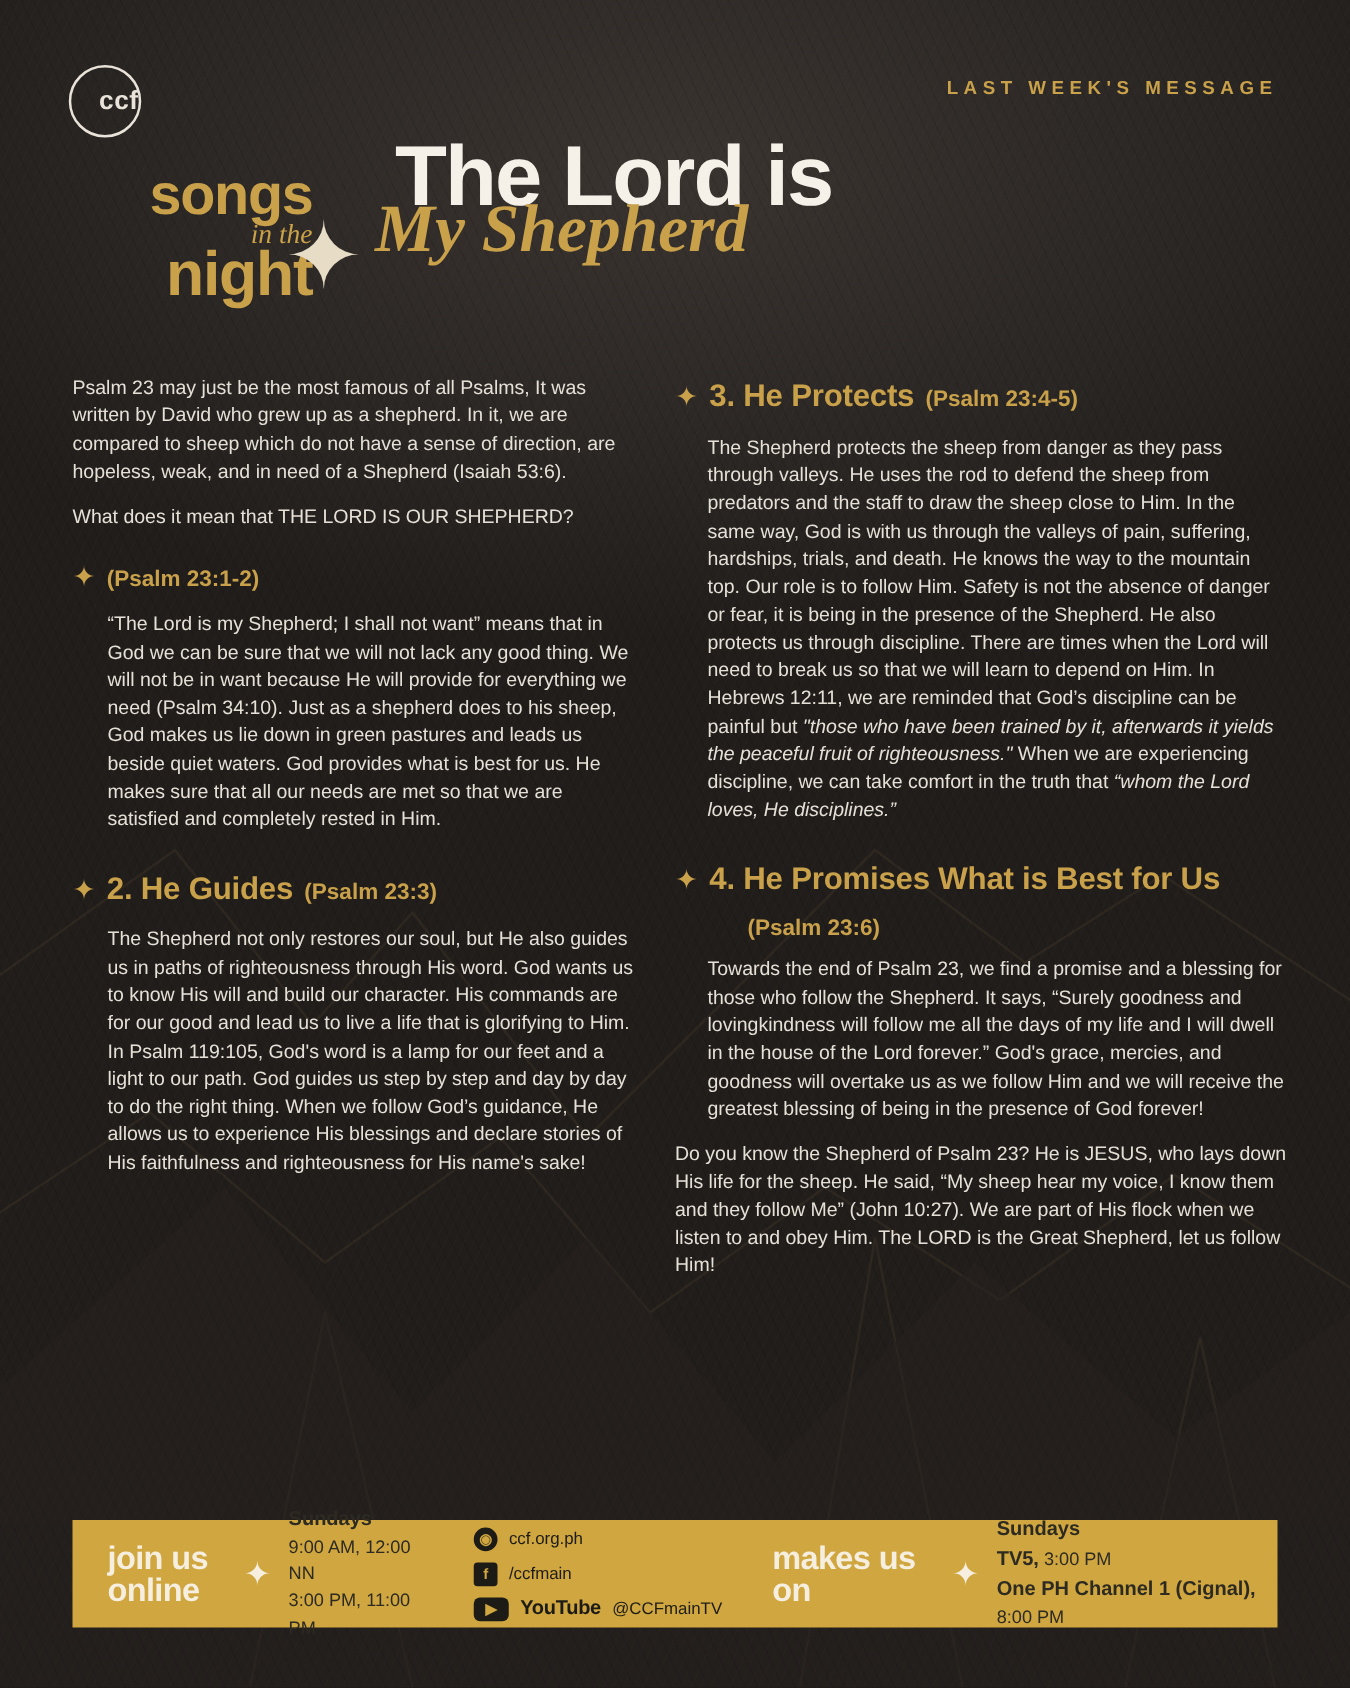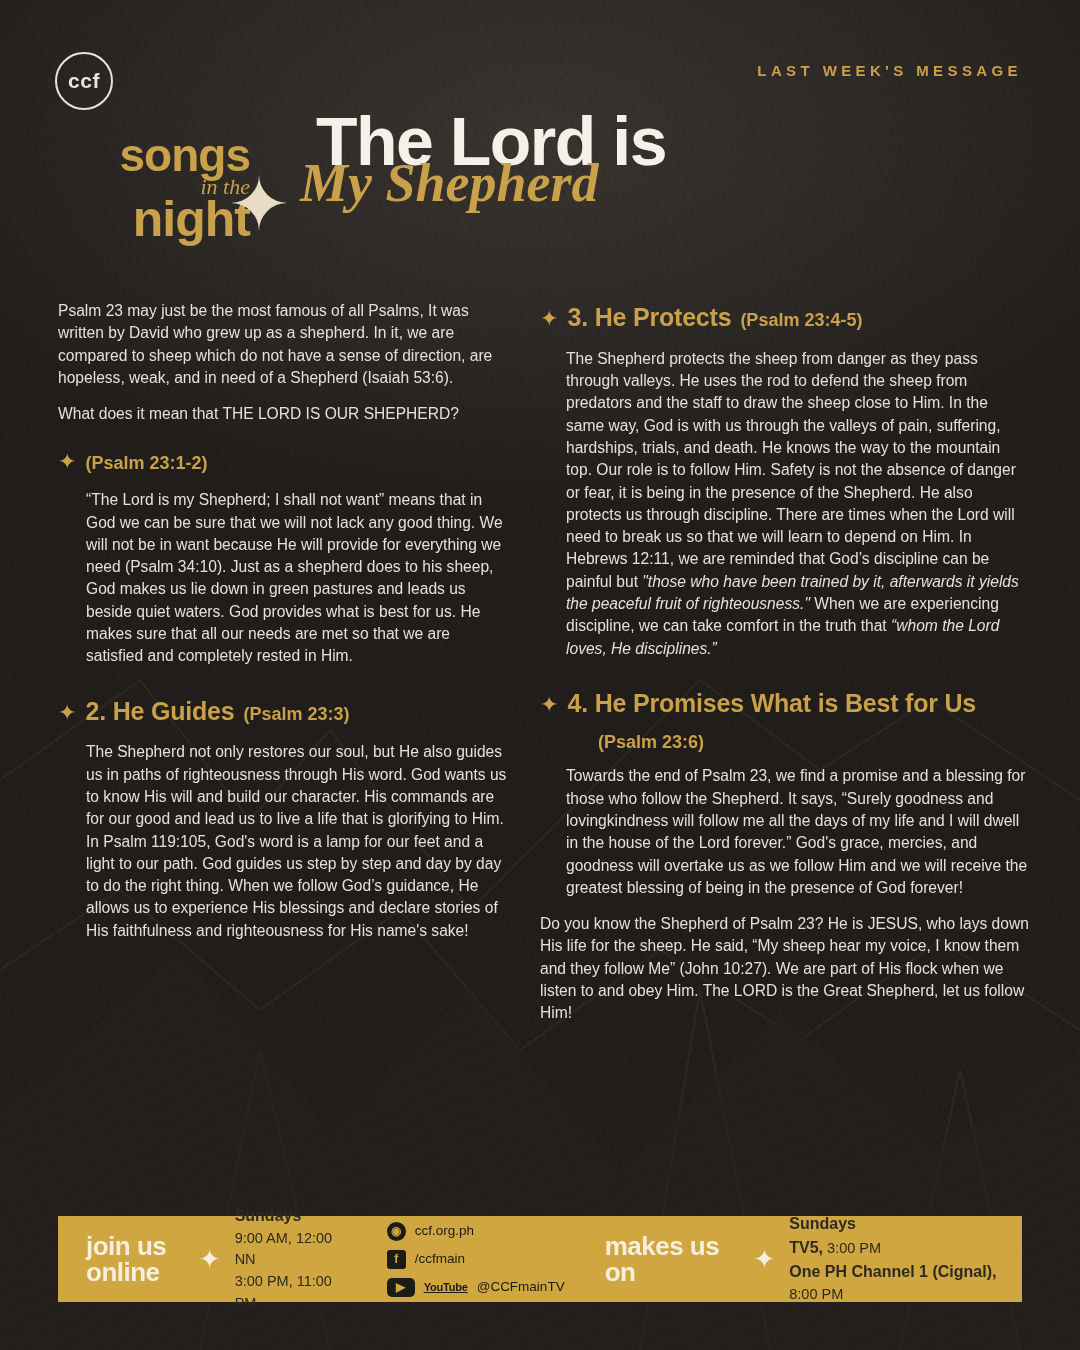--- a/index.html
+++ b/index.html
@@ -29,21 +29,21 @@
     position: absolute; left: 0; bottom: 0; width: 1080px; height: 1000px;
     opacity: 0.5;
     pointer-events: none;
   }
 
   
   .ccf-logo {
     position: absolute; left: 55px; top: 52px;
     width: 58px; height: 58px;
     border: 2px solid #e9e3d9; border-radius: 50%;
-    display: flex; align-items: center; justify-content: center;
+    display: flex; align-items: center; justify-content: flex-end;
     color: #e9e3d9; font-size: 21px; font-weight: bold; letter-spacing: 0.5px;
     font-family: "Liberation Sans", sans-serif;
   }
   .last-week {
     position: absolute; right: 58px; top: 62px;
     color: #c9a14a; font-size: 15px; letter-spacing: 4.4px; font-weight: bold;
   }
   .songs-block {
     position: absolute; left: 60px; top: 134px; width: 190px;
     text-align: right;
@@ -116,21 +116,21 @@
   .fsocial { margin-left: 44px; color: #1d1b16; font-size: 13.5px; line-height: 1.0; }
   .frow { display: flex; align-items: center; gap: 9px; margin-bottom: 9px; }
   .ficon {
     width: 19px; height: 19px; border-radius: 3px;
     display: flex; align-items: center; justify-content: center;
     background: #1d1b16; color: #cfa63f; font-size: 12px; font-weight: bold;
   }
   .ficon.circle { border-radius: 50%; }
   .ficon.yt { width: 28px; border-radius: 5px; background: #1d1b16; color: #cfa63f; }
   .fbrand2 { margin-left: 40px; }
-  .ytlabel { color:#1d1b16; font-weight:bold; font-size: 11px; letter-spacing: -0.2px; text-decoration: underline;}
+  .ytlabel { color:#1d1b16; font-weight:bold; font-size: 16px; letter-spacing: -0.2px;}
 </style>
 </head>
 <body>
 
 <div id="page">
   <div id="texture"></div>
   <svg id="mountain" viewBox="0 0 1080 1000" preserveAspectRatio="none">
     <g fill="none" stroke="#6b5a3a" stroke-opacity="0.35" stroke-width="2">
       <path d="M0 430 L140 330 L250 470 L330 380 L470 560 L560 470 L700 330 L820 420 L930 350 L1080 450"></path>
       <path d="M0 620 L120 540 L260 660 L400 560 L520 700 L660 600 L800 690 L940 590 L1080 680"></path>

